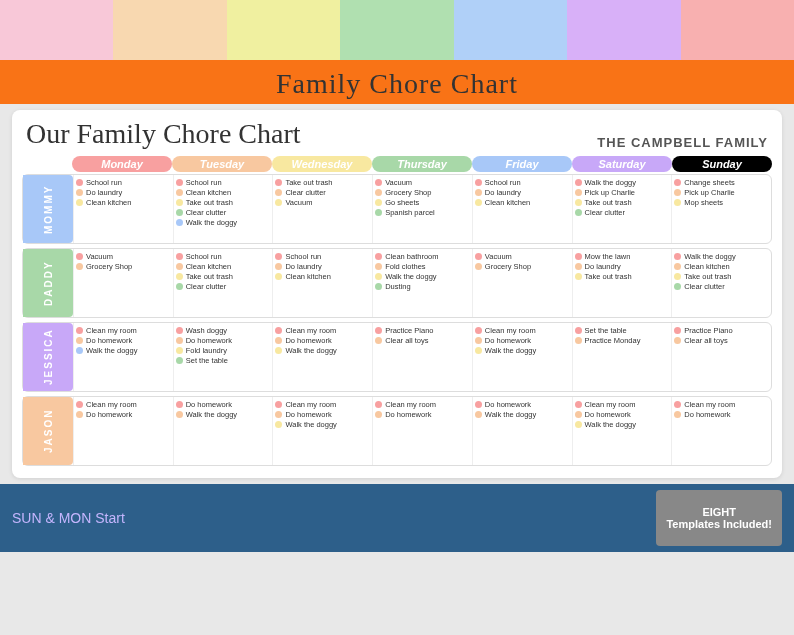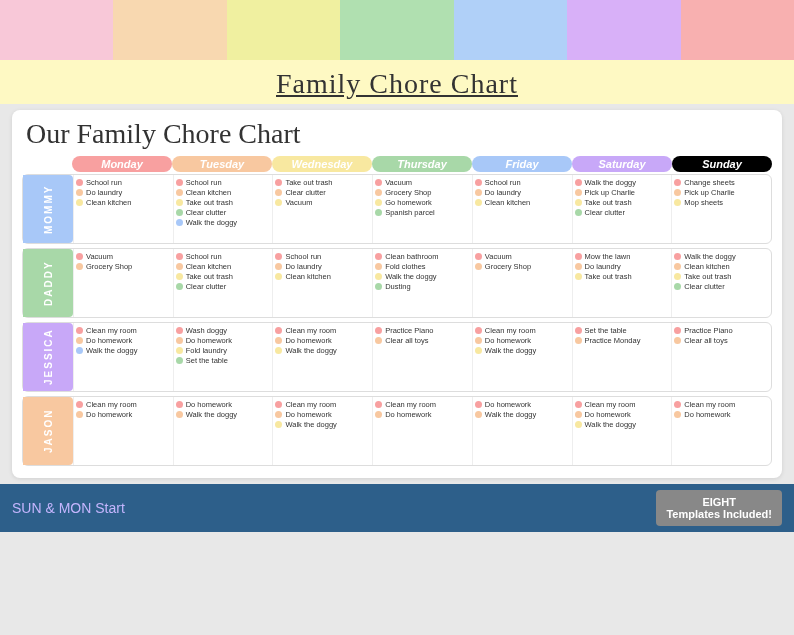--- a/index.html
+++ b/index.html
@@ -17,28 +17,27 @@
       display: flex;
       height: 60px;
       width: 100%;
     }
     .top-bar {
       flex: 1;
     }
 
     
     .title-area {
-      background: #fef9c3;
+      background: #f97316;
       text-align: center;
       padding: 8px 0 4px;
       font-size: 28px;
       font-family: 'Georgia', serif;
       letter-spacing: 1px;
       color: #333;
-      text-decoration: underline;
     }
 
     
     .chart-container {
       background: white;
       margin: 6px 12px;
       border-radius: 8px;
       padding: 8px 10px;
       box-shadow: 0 1px 4px rgba(0,0,0,0.1);
     }
@@ -138,21 +137,21 @@
       color: #c4b5fd;
       font-size: 14px;
       font-weight: normal;
     }
     .bottom-right {
       background: #888;
       color: white;
       font-size: 11px;
       font-weight: bold;
       text-align: center;
-      padding: 6px 10px;
+      padding: 16px 10px;
       border-radius: 4px;
     }
   </style>
 </head>
 <body>
 
 <div class="top-bars" id="top-bars">
     <div class="top-bar" style="background: rgb(248, 200, 216);"></div>
     <div class="top-bar" style="background: rgb(248, 216, 176);"></div>
     <div class="top-bar" style="background: rgb(240, 240, 160);"></div>
@@ -160,20 +159,21 @@
     <div class="top-bar" style="background: rgb(176, 208, 248);"></div>
     <div class="top-bar" style="background: rgb(216, 176, 248);"></div>
     <div class="top-bar" style="background: rgb(248, 176, 176);"></div>
   </div>
 
 <div class="title-area">Family Chore Chart</div>
 
 <div class="chart-container">
   <div class="chart-header">
     <div class="chart-title">Our Family Chore Chart</div>
+    <div class="family-name">THE CAMPBELL FAMILY</div>
   </div>
 
   <div class="days-row" id="days-row">
     <div class="day-empty"></div>
   <div class="day-label" style="background: rgb(248, 160, 160);">Monday</div>
       <div class="day-label" style="background: rgb(248, 200, 160);">Tuesday</div>
       <div class="day-label" style="background: rgb(248, 232, 160);">Wednesday</div>
       <div class="day-label" style="background: rgb(168, 216, 168);">Thursday</div>
       <div class="day-label" style="background: rgb(168, 200, 248); border-radius: 8px;">Friday</div>
       <div class="day-label" style="background: rgb(200, 168, 248);">Saturday</div>
@@ -237,21 +237,21 @@
           <div class="chore-item">
             <div class="chore-dot" style="background: rgb(248, 160, 160);"></div>
             <span class="chore-text">Vacuum</span>
           </div>
           <div class="chore-item">
             <div class="chore-dot" style="background: rgb(248, 200, 160);"></div>
             <span class="chore-text">Grocery Shop</span>
           </div>
           <div class="chore-item">
             <div class="chore-dot" style="background: rgb(248, 232, 160);"></div>
-            <span class="chore-text">Go homework</span>
+            <span class="chore-text">Go sheets</span>
           </div>
           <div class="chore-item">
             <div class="chore-dot" style="background: rgb(168, 216, 168);"></div>
             <span class="chore-text">Spanish parcel</span>
           </div>
         </div>
         <div class="day-cell">
           <div class="chore-item">
             <div class="chore-dot" style="background: rgb(248, 160, 160);"></div>
             <span class="chore-text">School run</span>

